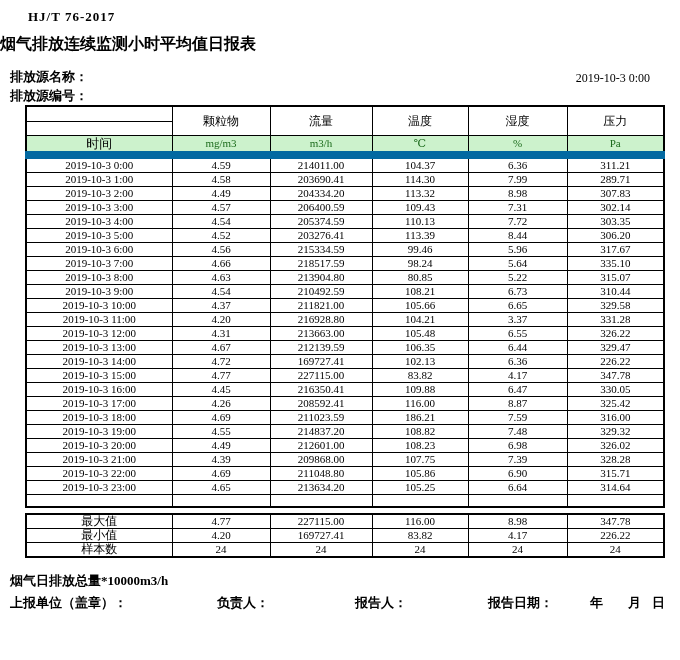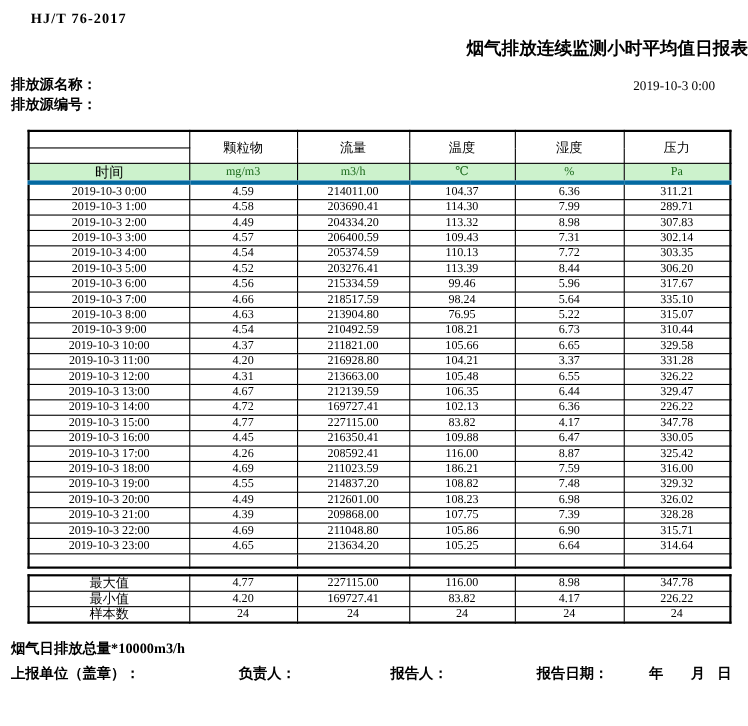--- a/index.html
+++ b/index.html
@@ -6,42 +6,42 @@
   body {
     width:680px; height:660px; overflow:hidden;
     background:#ffffff; color:#000;
     font-family:"Liberation Serif","DejaVu Serif",serif;
   }
   .std-code {
     font-weight:bold; font-size:13px;
     padding:9px 4px 0 28px; letter-spacing:1px;
   }
   .doc-title {
-    text-align:right; font-weight:bold; font-size:16px;
+    text-align:left; font-weight:bold; font-size:16px;
     margin-top:9px;
   }
   .meta { position:relative; margin:14px 0 0 10px; font-size:13px; line-height:16px; }
-  .meta .label { font-weight:bold; }
+  .meta .label { font-weight:bold;font-family:Liberation Mono, monospace; }
   .meta .date {
     position:absolute; top:1px; right:30px;
     font-weight:normal; font-size:12px;
   }
   table { border-collapse:collapse; table-layout:fixed; margin-left:25px; }
   td {
     border:1px solid #000; text-align:center; vertical-align:middle;
     padding:0; overflow:hidden; white-space:nowrap;
     font-size:11px; line-height:13px; height:13px;
   }
-  table.main { border:2px solid #000; margin-top:15px; }
+  table.main { border:2px solid #000; }
   table.summary { border:2px solid #000; margin-top:5px; }
   tr.h1 td { height:14px; font-size:12px; }
   tr.h2 td { height:13px; }
   tr.units td {
     background:#ccf2cc; color:#1c6b1c;
-    border-bottom:4px solid #0369a1; height:15px; font-size:11px;
+    border-bottom:8px solid #0369a1; height:15px; font-size:11px;
   }
   tr.units td.timehead { font-size:13px; color:#000; }
   tr.spacer td { height:11px; }
   td.sum-label { font-size:12px; }
   .note { margin:14px 0 0 10px; font-weight:bold; font-size:13px; }
   .sign-line { position:relative; height:18px; margin-top:4px; font-weight:bold; font-size:13px; }
   .sign-line span { position:absolute; top:0; }
   .pos-unit   { left:10px; }
   .pos-mgr    { left:217px; }
   .pos-rpt    { left:355px; }
@@ -156,21 +156,21 @@
         <td>4.66</td>
         <td>218517.59</td>
         <td>98.24</td>
         <td>5.64</td>
         <td>335.10</td>
       </tr>
       <tr>
         <td>2019-10-3 8:00</td>
         <td>4.63</td>
         <td>213904.80</td>
-        <td>76.95</td>
+        <td>80.85</td>
         <td>5.22</td>
         <td>315.07</td>
       </tr>
       <tr>
         <td>2019-10-3 9:00</td>
         <td>4.54</td>
         <td>210492.59</td>
         <td>108.21</td>
         <td>6.73</td>
         <td>310.44</td>

